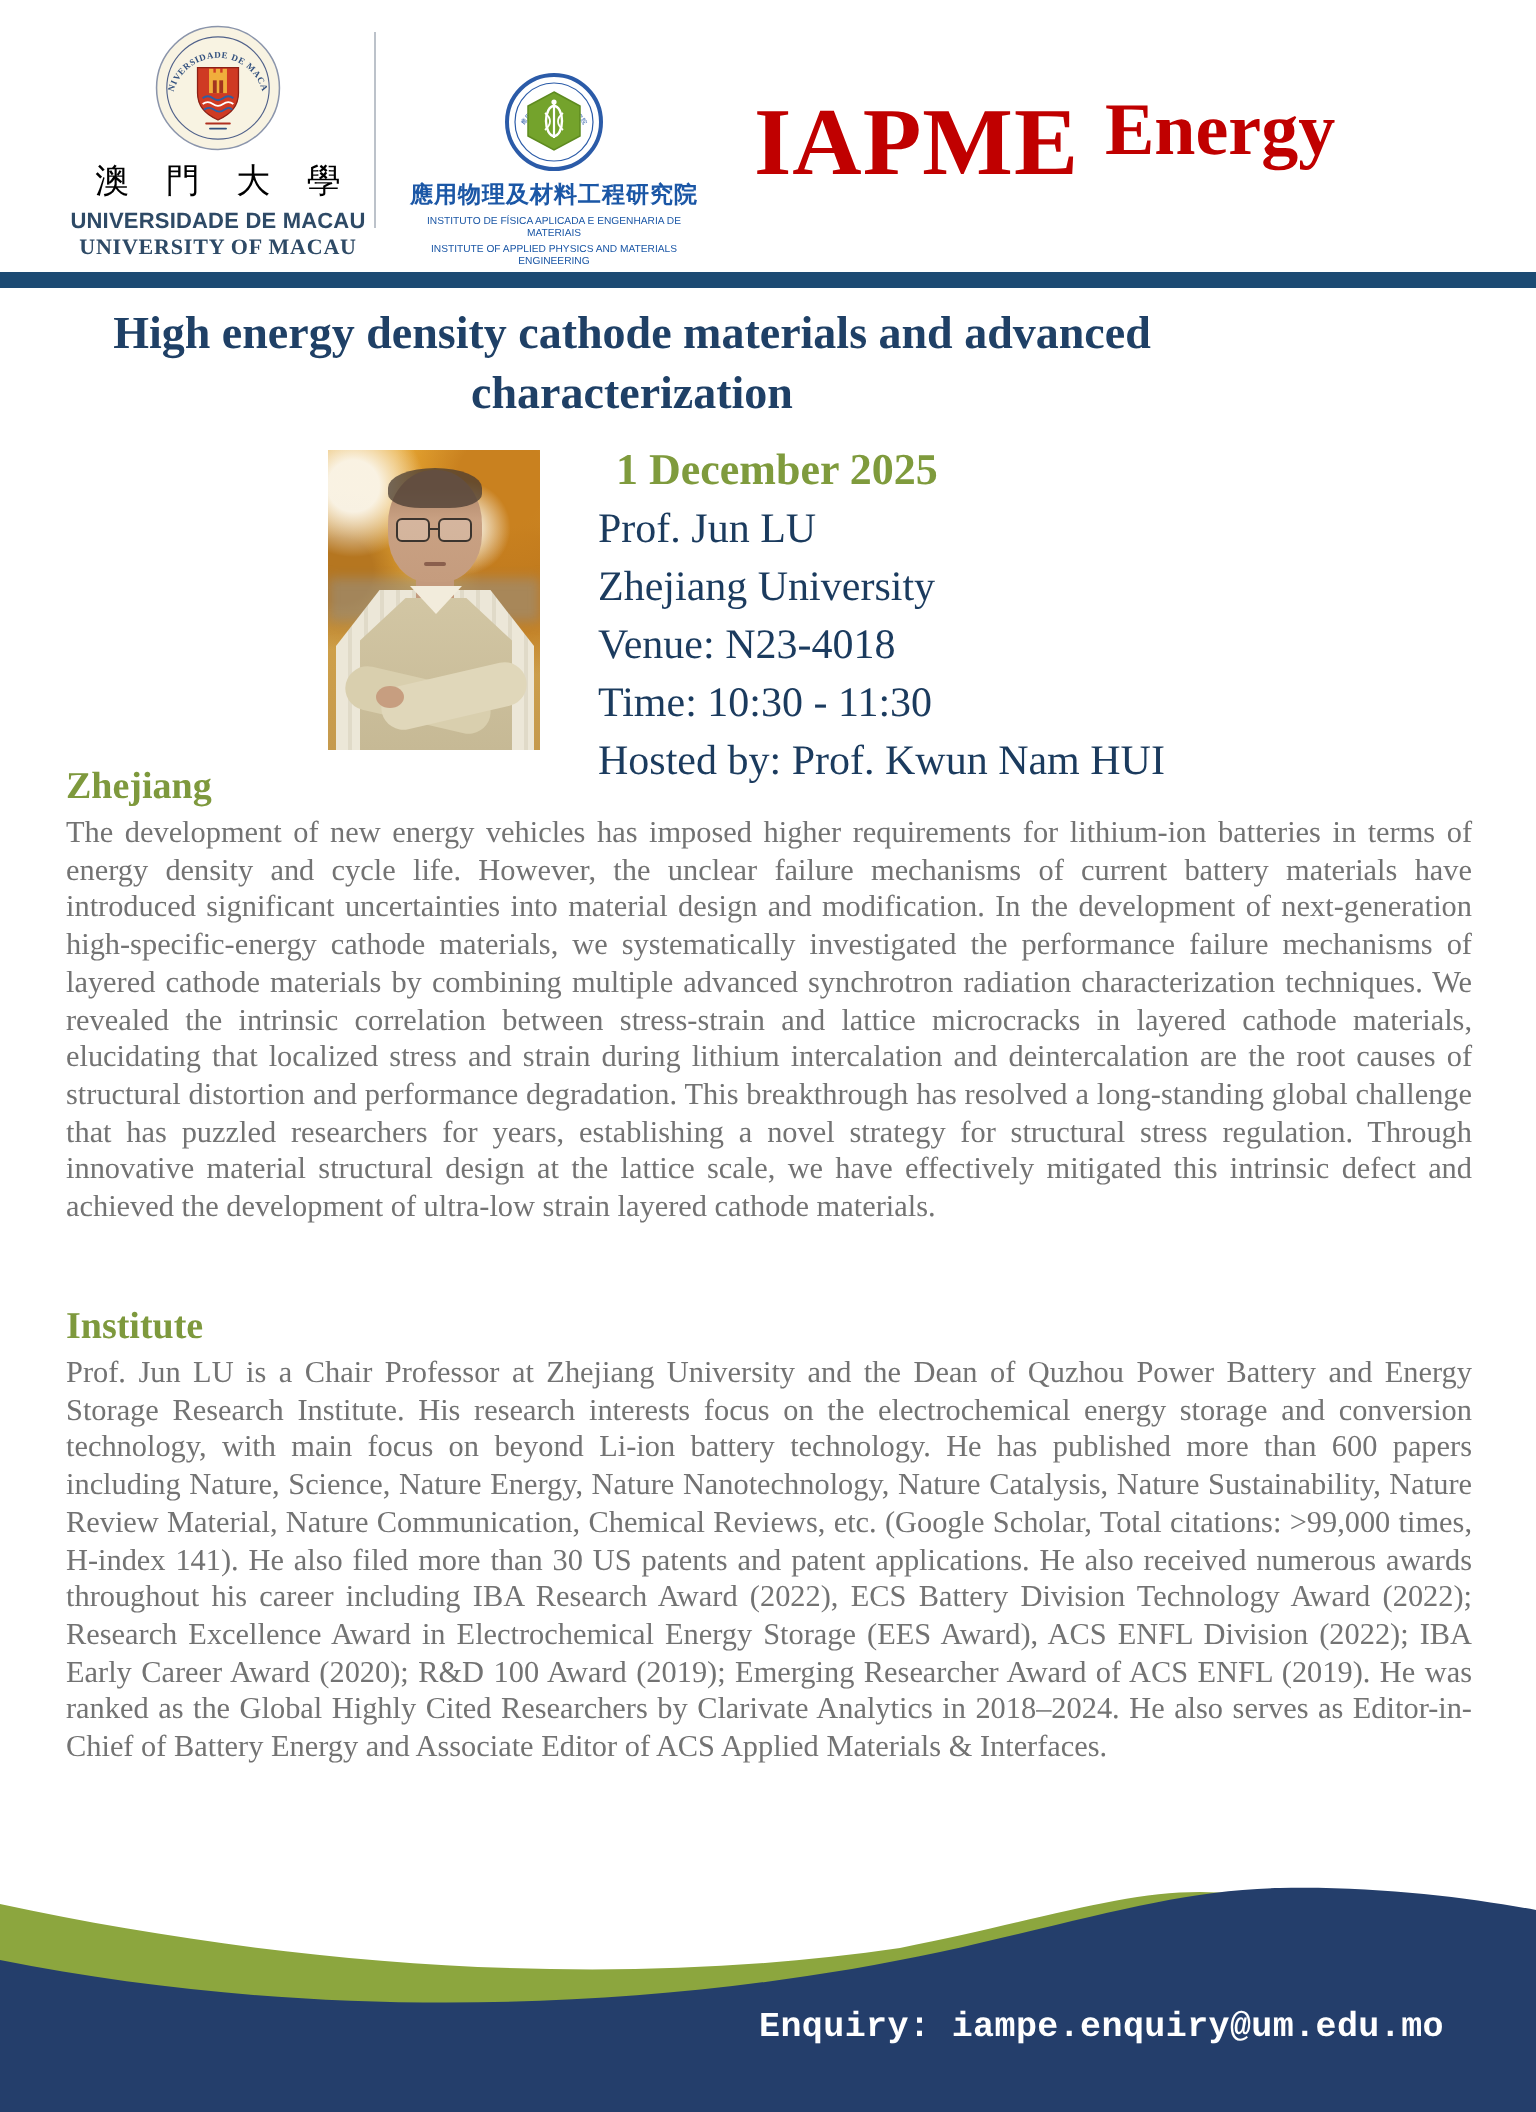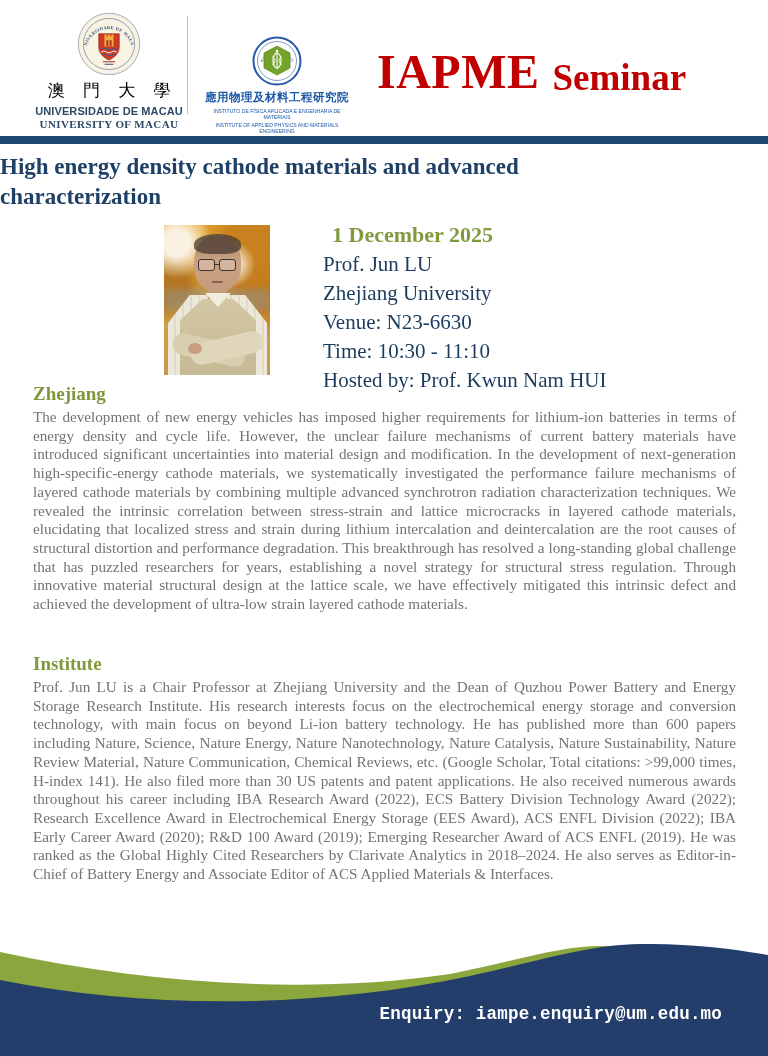--- a/index.html
+++ b/index.html
@@ -17,28 +17,28 @@
   .um-en { font-family:Liberation Serif, serif; font-weight:bold; font-size:11px; color:#2e4a66; margin-top:1px; letter-spacing:0.4px; }
 
   .header-divider { position:absolute; left:187px; top:16px; width:1px; height:98px; background:#bcc2ca; }
 
   .iapme-logo { position:absolute; left:203px; top:36px; width:148px; text-align:center; }
   .iapme-crest { width:50px; height:50px; display:block; margin:0 auto; }
   .iapme-cn { font-size:11.5px; font-weight:bold; color:#1b57a6; margin-top:4px; letter-spacing:0.5px; }
   .iapme-pt { font-family:"Liberation Sans", sans-serif; font-size:5.1px; color:#1b57a6; margin-top:3px; }
   .iapme-en { font-family:"Liberation Sans", sans-serif; font-size:5.1px; color:#1b57a6; margin-top:1.5px; }
 
-  .series-title { position:absolute; left:377px; top:44px; width:372px; display:flex; align-items:flex-end; gap:13px; color:#c00000; font-weight:bold; white-space:nowrap; }
+  .series-title { position:absolute; left:377px; top:44px; width:372px; display:flex; align-items:flex-start; gap:13px; color:#c00000; font-weight:bold; white-space:nowrap; }
   .series-primary { font-size:48px; letter-spacing:0.5px; }
   .series-secondary { font-size:37px; }
 
   .header-band { position:absolute; left:0; top:136px; width:768px; height:8px; background:#1c4a73; }
 
   
-  .talk-title { position:absolute; left:0; top:152px; width:632px; text-align:left; color:#1f4066; font-weight:bold; font-size:23px; line-height:30px; }
+  .talk-title { position:absolute; left:0; top:152px; width:632px; text-align:center; color:#1f4066; font-weight:bold; font-size:23px; line-height:30px; }
 
   
   .photo {
     position:absolute; left:164px; top:225px; width:106px; height:150px; overflow:hidden;
     background:
       radial-gradient(circle at 12% 12%, rgba(250,246,236,0.95) 0 8%, rgba(250,246,236,0) 22%),
       radial-gradient(circle at 64% 26%, rgba(248,244,232,0.8) 0 7%, rgba(248,244,232,0) 18%),
       radial-gradient(circle at 82% 10%, #c9811f 0 14%, rgba(201,129,31,0) 34%),
       radial-gradient(circle at 92% 42%, #c07a1e 0 16%, rgba(192,122,30,0) 38%),
       radial-gradient(circle at 6% 40%, #b57620 0 12%, rgba(181,118,32,0) 30%),
@@ -60,21 +60,21 @@
     clip-path:polygon(22% 0, 78% 0, 100% 35%, 100% 100%, 0 100%, 0 35%); }
   .ph-vest { position:absolute; left:16px; top:74px; width:76px; height:76px; z-index:2;
     background:linear-gradient(180deg,#d2c6a4, #c6b995); clip-path:polygon(30% 0, 70% 0, 100% 28%, 100% 100%, 0 100%, 0 28%); }
   .ph-collar { position:absolute; left:41px; top:68px; width:26px; height:14px; z-index:3;
     background:#f2ecdc; clip-path:polygon(0 0, 50% 100%, 100% 0); }
   .ph-arm-left { position:absolute; left:8px; top:114px; width:74px; height:22px; z-index:4; background:#d9cfae; border-radius:12px; transform:rotate(13deg); }
   .ph-arm-right { position:absolute; left:26px; top:112px; width:74px; height:22px; z-index:5; background:#e0d7ba; border-radius:12px; transform:rotate(-13deg); }
   .ph-hand { position:absolute; left:24px; top:118px; width:14px; height:11px; z-index:6; background:#c79e80; border-radius:50%; }
 
   
-  .details { position:absolute; left:299px; top:222px; color:#1b3b5e; font-size:21px; line-height:29px; white-space:nowrap;margin-left:24px; }
+  .details { position:absolute; left:299px; top:222px; color:#1b3b5e; font-size:21px; line-height:29px; white-space:nowrap; }
   .details p { margin:0; }
   .details .date { color:#7f9b3d; font-weight:bold; font-size:22px; line-height:26px; margin-left:9px; margin-bottom:2px; }
 
   
   .section { position:absolute; left:33px; width:703px; }
   .section-abstract { top:383px; }
   .section-bio { top:653px; }
   .section-heading { color:#7e993d; font-weight:bold; font-size:19px; line-height:22px; margin:0 0 3px 0; }
   .body-text { font-size:15.2px; line-height:18.7px; text-align:justify; color:#737373; margin:0; }
 
@@ -130,21 +130,21 @@
       <path d="M59,41 q-10,8 0,17" fill="none" stroke="#ffffff" stroke-width="1.8"></path>
       <circle cx="50" cy="30" r="2.6" fill="#ffffff"></circle>
     </svg>
     <div class="iapme-cn">應用物理及材料工程研究院</div>
     <div class="iapme-pt">INSTITUTO DE FÍSICA APLICADA E ENGENHARIA DE MATERIAIS</div>
     <div class="iapme-en">INSTITUTE OF APPLIED PHYSICS AND MATERIALS ENGINEERING</div>
   </div>
 
   <div class="series-title">
     <span class="series-primary">IAPME</span>
-    <span class="series-secondary">Seminar</span>
+    <span class="series-secondary">Energy</span>
   </div>
 
   <div class="header-band"></div>
 
   <div class="talk-title">
     <div>High energy density cathode materials and advanced</div>
     <div>characterization</div>
   </div>
 
   <div class="photo">
@@ -164,22 +164,22 @@
     </div>
     <div class="ph-arm-left"></div>
     <div class="ph-arm-right"></div>
     <div class="ph-hand"></div>
   </div>
 
   <div class="details">
     <p class="date">1 December 2025</p>
     <p>Prof. Jun LU</p>
     <p>Zhejiang University</p>
-    <p>Venue: N23-6630</p>
-    <p>Time: 10:30 - 11:10</p>
+    <p>Venue: N23-4018</p>
+    <p>Time: 10:30 - 11:30</p>
     <p>Hosted by: Prof. Kwun Nam HUI</p>
   </div>
 
   <div class="section section-abstract">
     <h2 class="section-heading">Zhejiang</h2>
     <p class="body-text">The development of new energy vehicles has imposed higher requirements for lithium-ion batteries in terms of energy density and cycle life. However, the unclear failure mechanisms of current battery materials have introduced significant uncertainties into material design and modification. In the development of next-generation high-specific-energy cathode materials, we systematically investigated the performance failure mechanisms of layered cathode materials by combining multiple advanced synchrotron radiation characterization techniques. We revealed the intrinsic correlation between stress-strain and lattice microcracks in layered cathode materials, elucidating that localized stress and strain during lithium intercalation and deintercalation are the root causes of structural distortion and performance degradation. This breakthrough has resolved a long-standing global challenge that has puzzled researchers for years, establishing a novel strategy for structural stress regulation. Through innovative material structural design at the lattice scale, we have effectively mitigated this intrinsic defect and achieved the development of ultra-low strain layered cathode materials.</p>
   </div>
 
   <div class="section section-bio">
     <h2 class="section-heading">Institute</h2>

